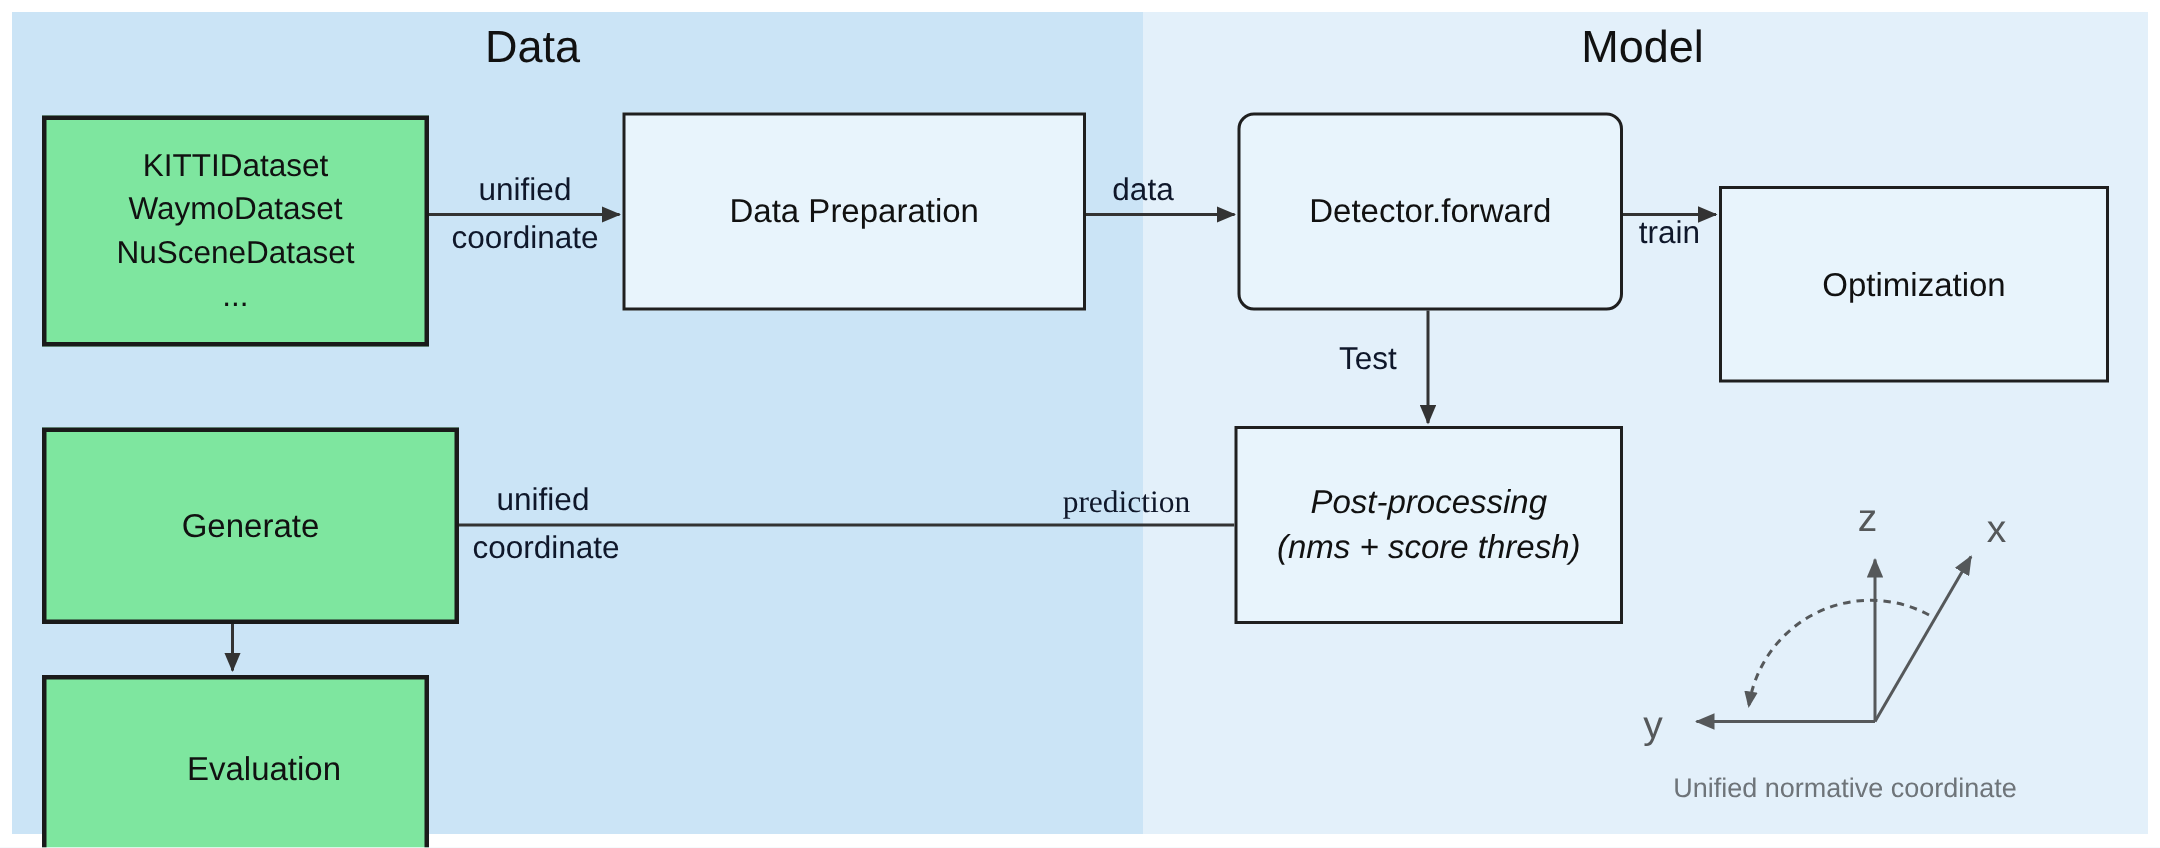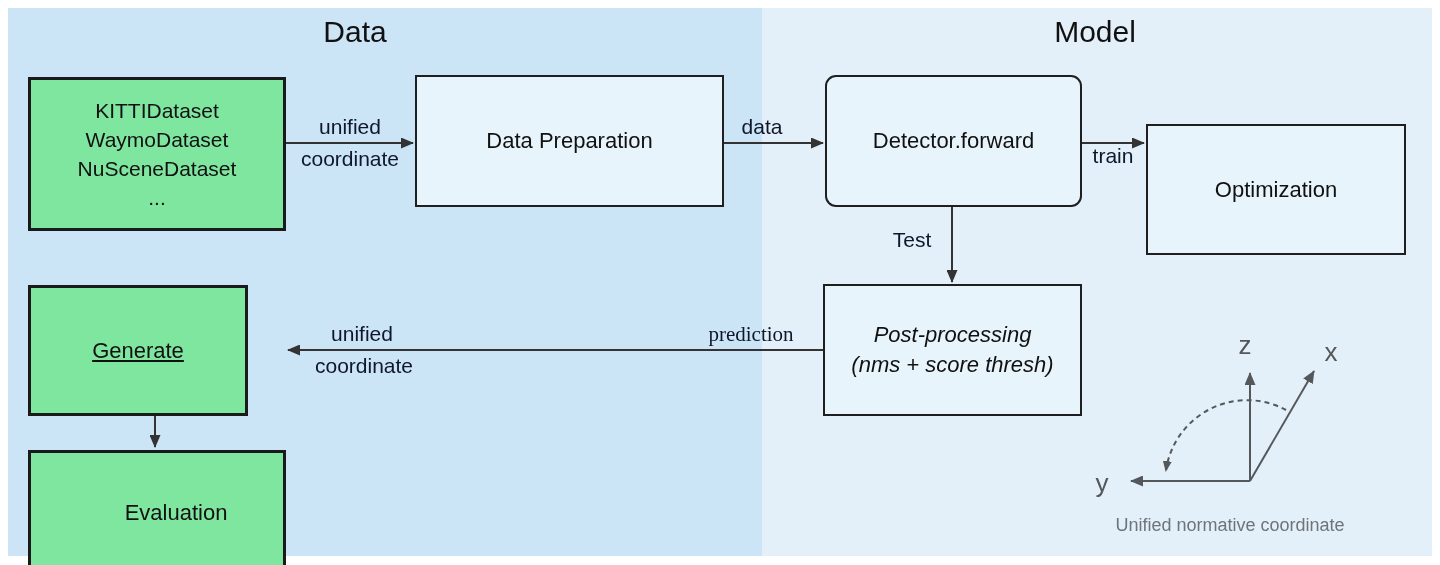--- a/index.html
+++ b/index.html
@@ -21,21 +21,21 @@
     justify-content:center;align-items:center;text-align:center;
     font-size:22px;line-height:30px;
   }
   .box-light{background:#e8f4fc;border:2px solid #1f1f1f;}
   .box-green{background:#7ee69f;border:3px solid #1a1a1a;}
   #box-datasets{left:28px;top:77px;width:258px;height:154px;font-size:21px;line-height:29px;}
   #box-data-preparation{left:415px;top:75px;width:309px;height:132px;}
   #box-detector-forward{left:825px;top:75px;width:257px;height:132px;border-radius:11px;}
   #box-optimization{left:1146px;top:76px;width:260px;height:131px;margin-top:48px;}
   #box-post-processing{left:823px;top:284px;width:259px;height:132px;font-style:italic;}
-  #box-generate-prediction{left:28px;top:285px;width:220px;height:131px;text-decoration:underline;}
+  #box-generate-prediction{left:28px;top:285px;width:278px;height:131px;}
   #box-evaluation{left:28px;top:450px;width:258px;height:126px;padding-left:38px;}
   .edge-label{
     position:absolute;font-size:21px;height:26px;line-height:26px;
     text-align:center;color:#0f172a;
   }
   #label-unified-1{left:290px;top:114px;width:120px;}
   #label-coordinate-1{left:290px;top:146px;width:120px;}
   #label-data{left:722px;top:114px;width:80px;}
   #label-train{left:1073px;top:115px;width:80px;margin-top:28px;}
   #label-test{left:872px;top:227px;width:80px;}

